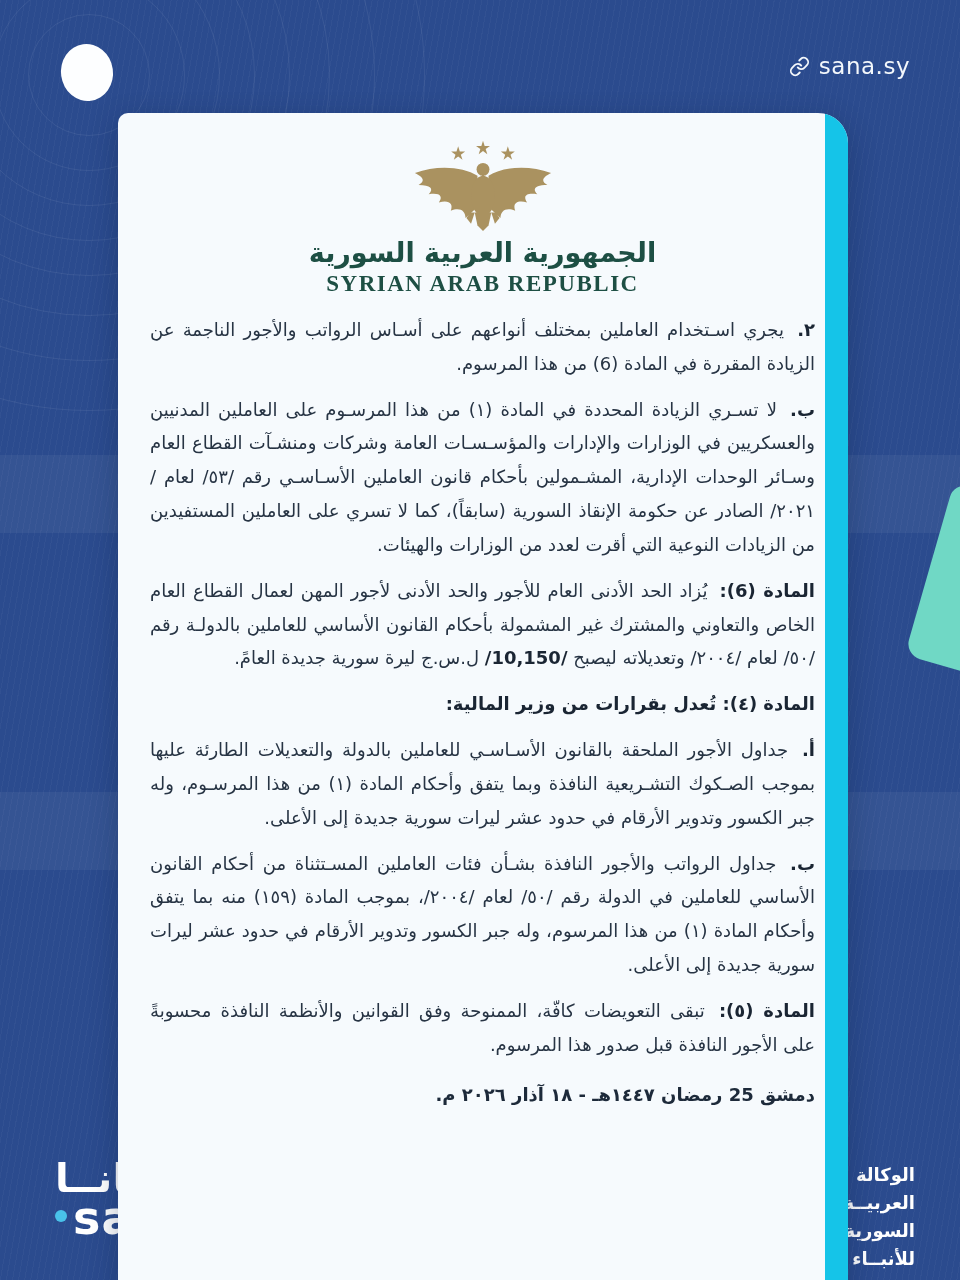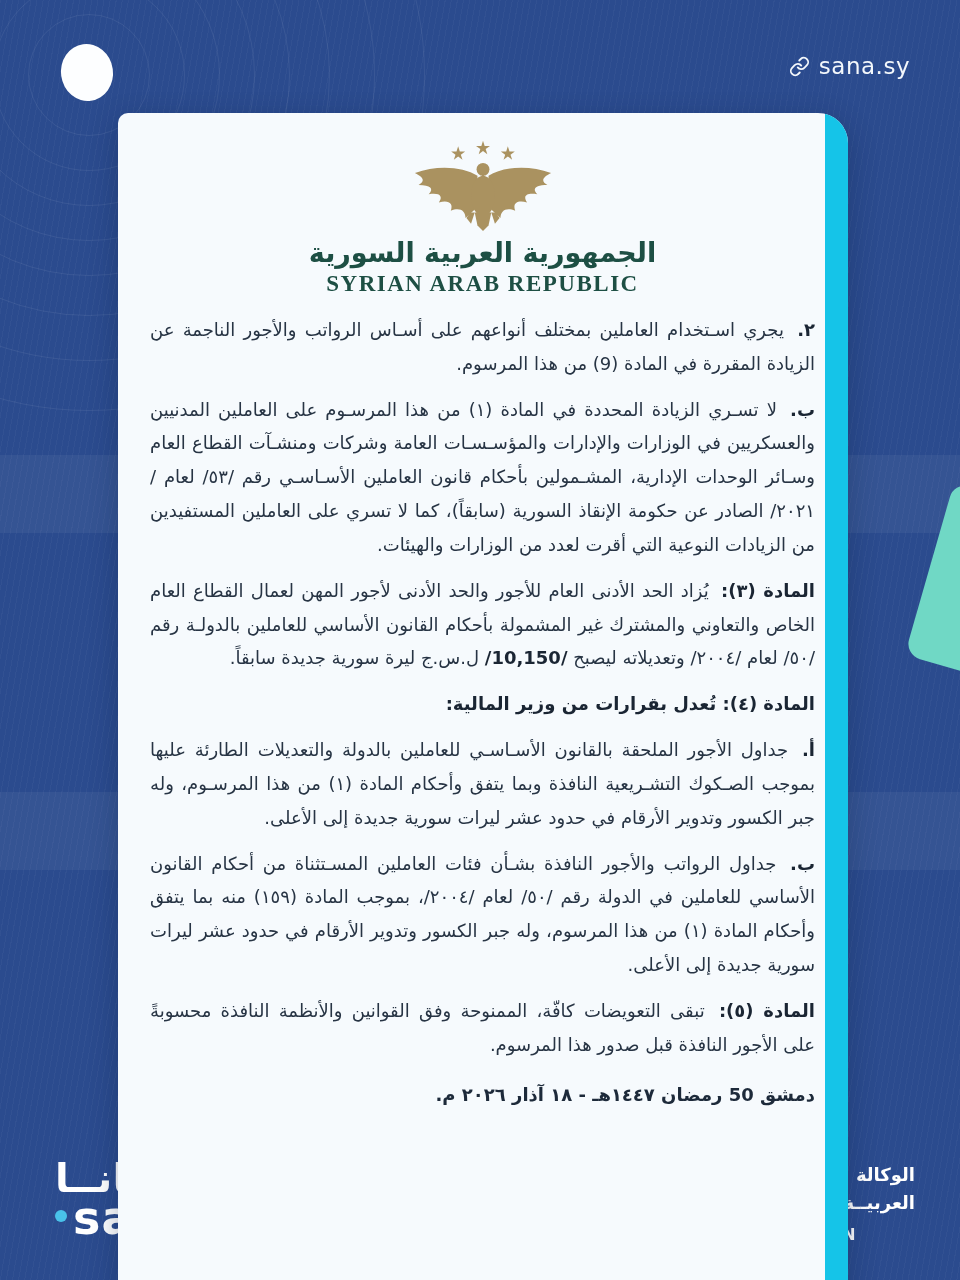--- a/index.html
+++ b/index.html
@@ -138,63 +138,64 @@
         <polygon points="119,80 124,80 128,86 123,92"></polygon>
       </svg>
     </div>
 
     <h1 class="title-ar">الجمهورية العربية السورية</h1>
     <h2 class="title-en">SYRIAN ARAB REPUBLIC</h2>
 
     <div class="doc-body" dir="rtl">
       <p class="para">
         <strong>٢.</strong>
-        <span>يجري اسـتخدام العاملين بمختلف أنواعهم على أسـاس الرواتب والأجور الناجمة عن الزيادة المقررة في المادة (9) من هذا المرسوم.</span>
+        <span>يجري اسـتخدام العاملين بمختلف أنواعهم على أسـاس الرواتب والأجور الناجمة عن الزيادة المقررة في المادة (6) من هذا المرسوم.</span>
       </p>
       <p class="para">
         <strong>ب.</strong>
         <span>لا تسـري الزيادة المحددة في المادة (١) من هذا المرسـوم على العاملين المدنيين والعسكريين في الوزارات والإدارات والمؤسـسـات العامة وشركات ومنشـآت القطاع العام وسـائر الوحدات الإدارية، المشـمولين بأحكام قانون العاملين الأسـاسـي رقم /٥٣/ لعام /٢٠٢١/ الصادر عن حكومة الإنقاذ السورية (سابقاً)، كما لا تسري على العاملين المستفيدين من الزيادات النوعية التي أقرت لعدد من الوزارات والهيئات.</span>
       </p>
       <p class="para">
-        <strong>المادة (٣):</strong>
+        <strong>المادة (6):</strong>
         <span>يُزاد الحد الأدنى العام للأجور والحد الأدنى لأجور المهن لعمال القطاع العام الخاص والتعاوني والمشترك غير المشمولة بأحكام القانون الأساسي للعاملين بالدولـة رقم /٥٠/ لعام /٢٠٠٤/ وتعديلاته ليصبح</span>
         <bdi class="amount">/10,150/</bdi>
-        <span>ل.س.ج ليرة سورية جديدة سابقاً.</span>
+        <span>ل.س.ج ليرة سورية جديدة العامً.</span>
       </p>
       <p class="para bold-line">
         <strong>المادة (٤): تُعدل بقرارات من وزير المالية:</strong>
       </p>
       <p class="para">
         <strong>أ.</strong>
         <span>جداول الأجور الملحقة بالقانون الأسـاسـي للعاملين بالدولة والتعديلات الطارئة عليها بموجب الصـكوك التشـريعية النافذة وبما يتفق وأحكام المادة (١) من هذا المرسـوم، وله جبر الكسور وتدوير الأرقام في حدود عشر ليرات سورية جديدة إلى الأعلى.</span>
       </p>
       <p class="para">
         <strong>ب.</strong>
         <span>جداول الرواتب والأجور النافذة بشـأن فئات العاملين المسـتثناة من أحكام القانون الأساسي للعاملين في الدولة رقم /٥٠/ لعام /٢٠٠٤/، بموجب المادة (١٥٩) منه بما يتفق وأحكام المادة (١) من هذا المرسوم، وله جبر الكسور وتدوير الأرقام في حدود عشر ليرات سورية جديدة إلى الأعلى.</span>
       </p>
       <p class="para">
         <strong>المادة (٥):</strong>
         <span>تبقى التعويضات كافّة، الممنوحة وفق القوانين والأنظمة النافذة محسوبةً على الأجور النافذة قبل صدور هذا المرسوم.</span>
       </p>
     </div>
 
-    <div class="date-line">دمشق 50 رمضان ١٤٤٧هـ - ١٨ آذار ٢٠٢٦ م.</div>
+    <div class="date-line">دمشق 25 رمضان ١٤٤٧هـ - ١٨ آذار ٢٠٢٦ م.</div>
   </div>
 </div>
 
 <div class="footer">
   <div class="sana-logo">
     <div class="sana-ar">ســانــا</div>
     <div class="sana-en-row">
       <span class="sana-dot"></span>
       <span class="sana-en">sana</span>
     </div>
   </div>
   <div class="agency">
     <div class="agency-ar" dir="rtl">
       <div>الوكالة العربيــة</div>
+      <div>السورية للأنبــاء</div>
     </div>
     <div class="agency-en">
       <div>SYRIAN ARAB</div>
 
     </div>
   </div>
 </div>
 
 </body></html>

